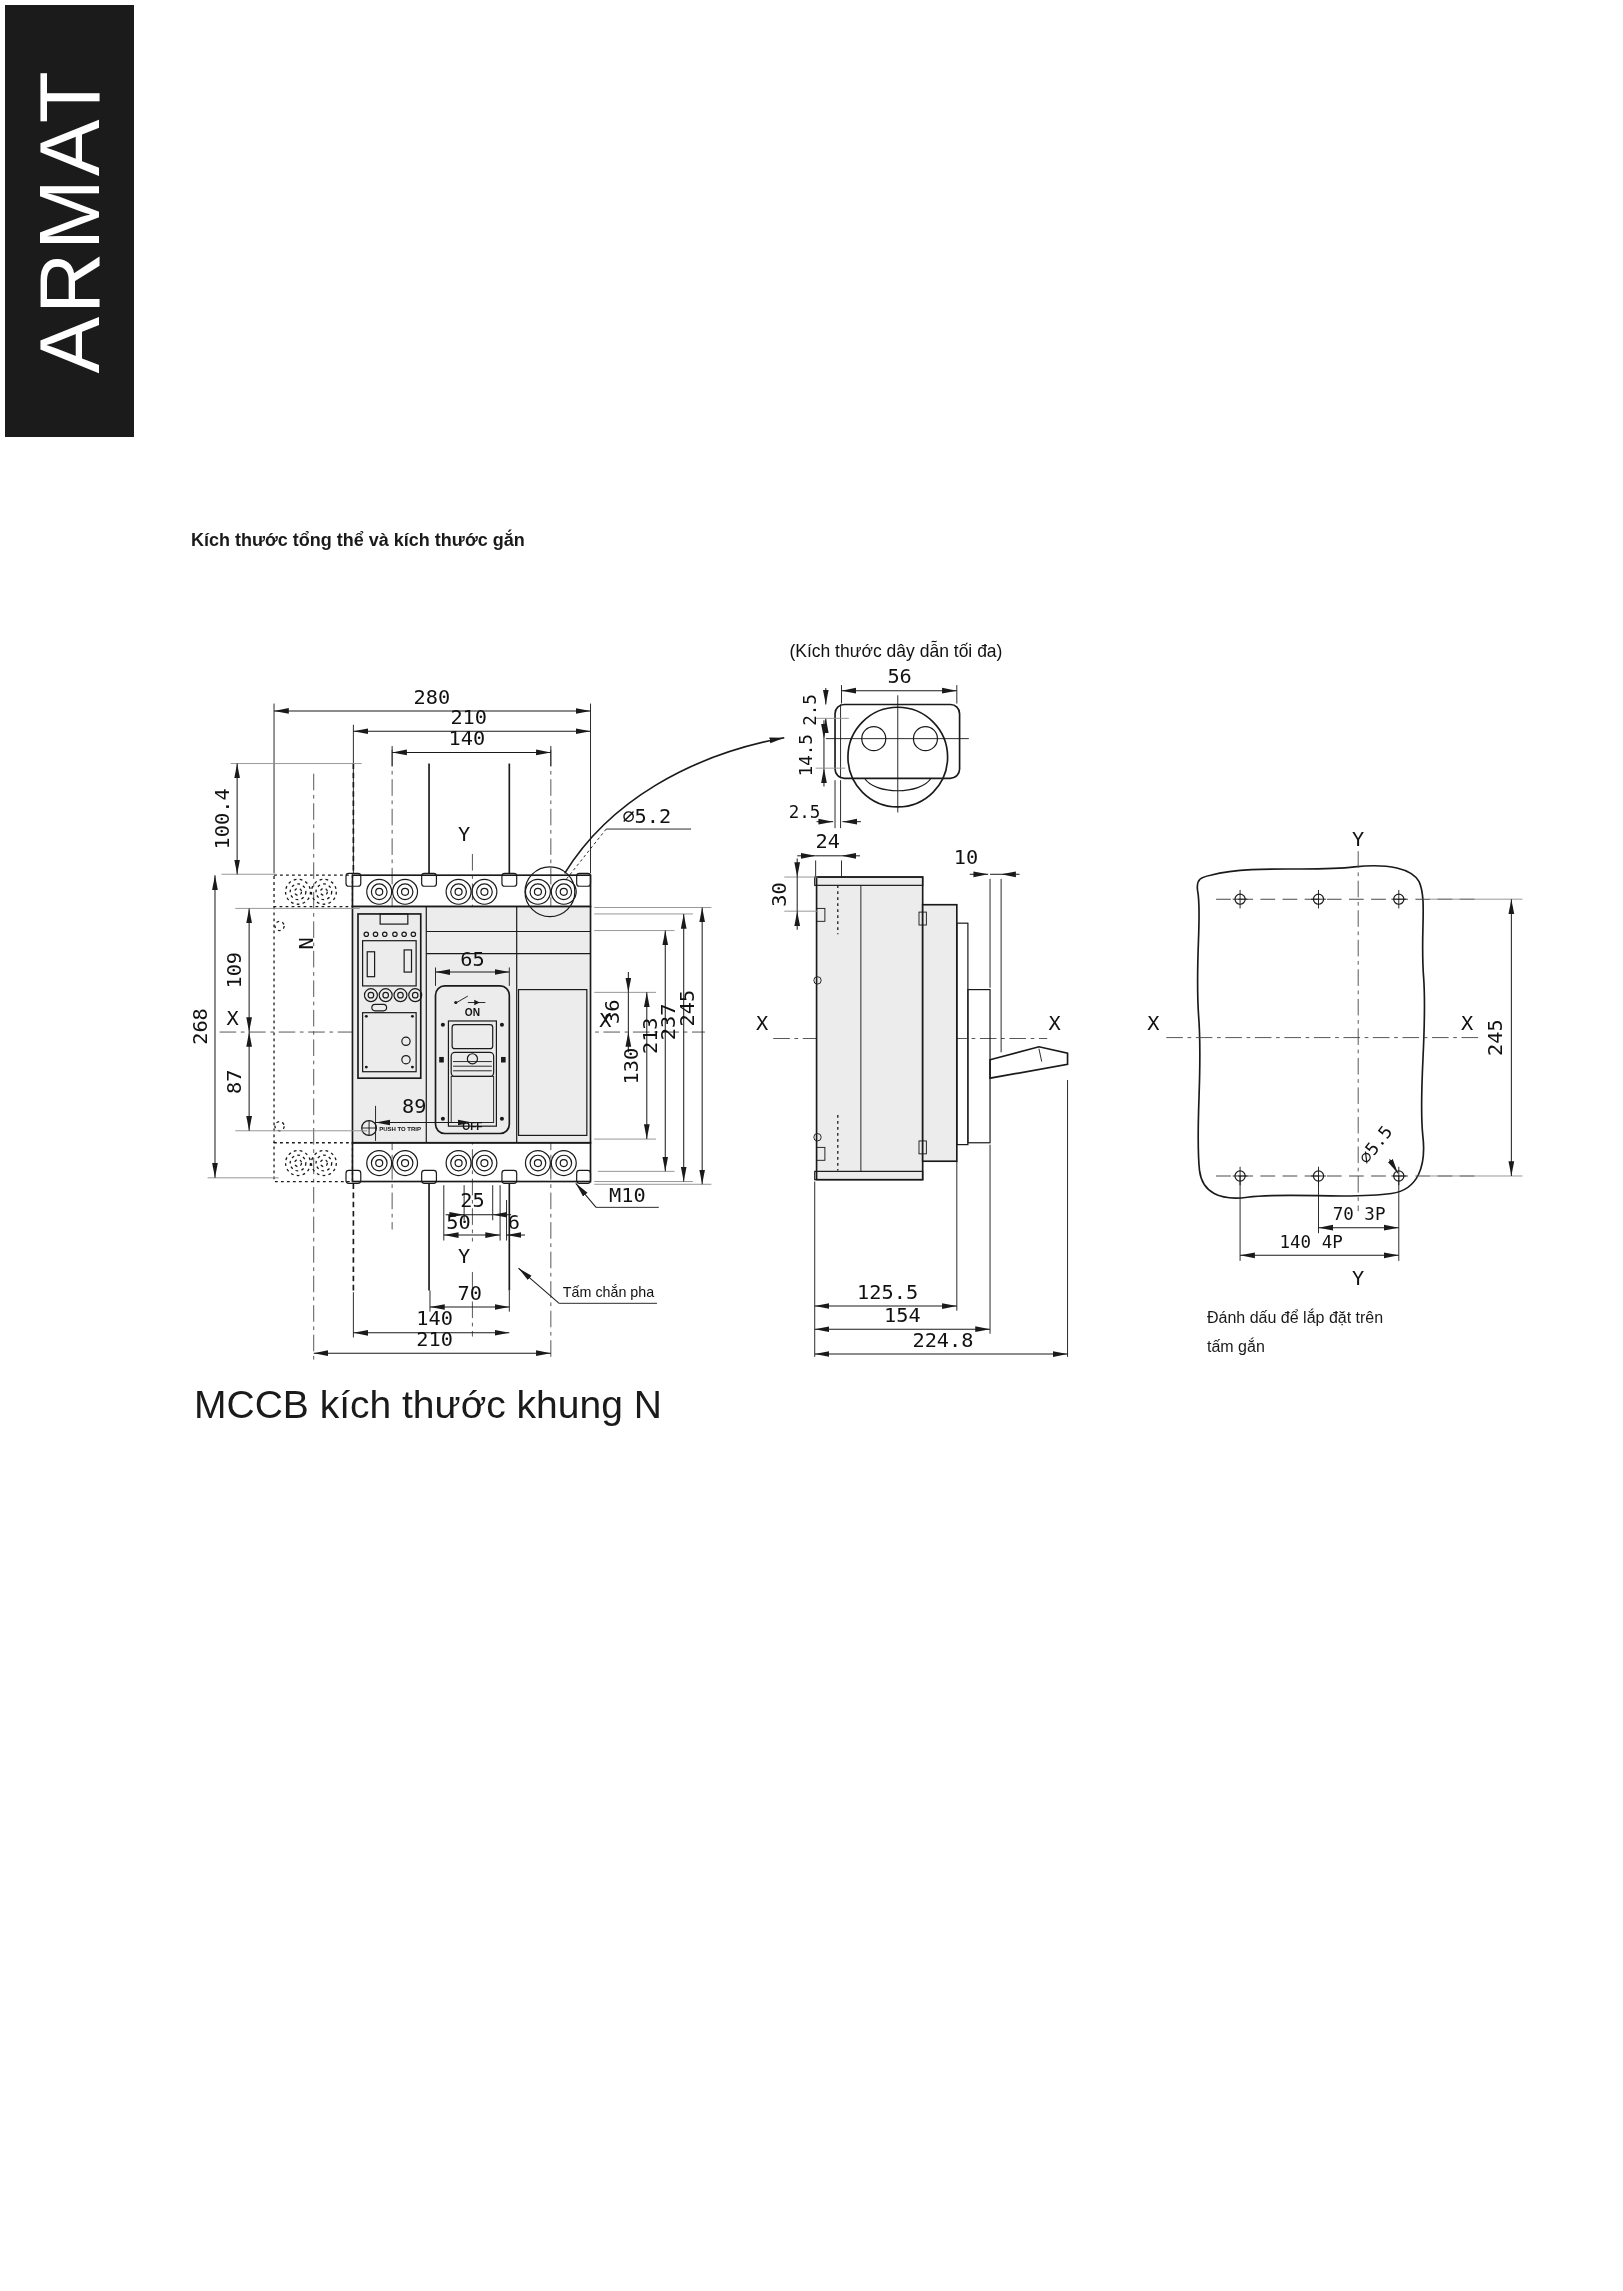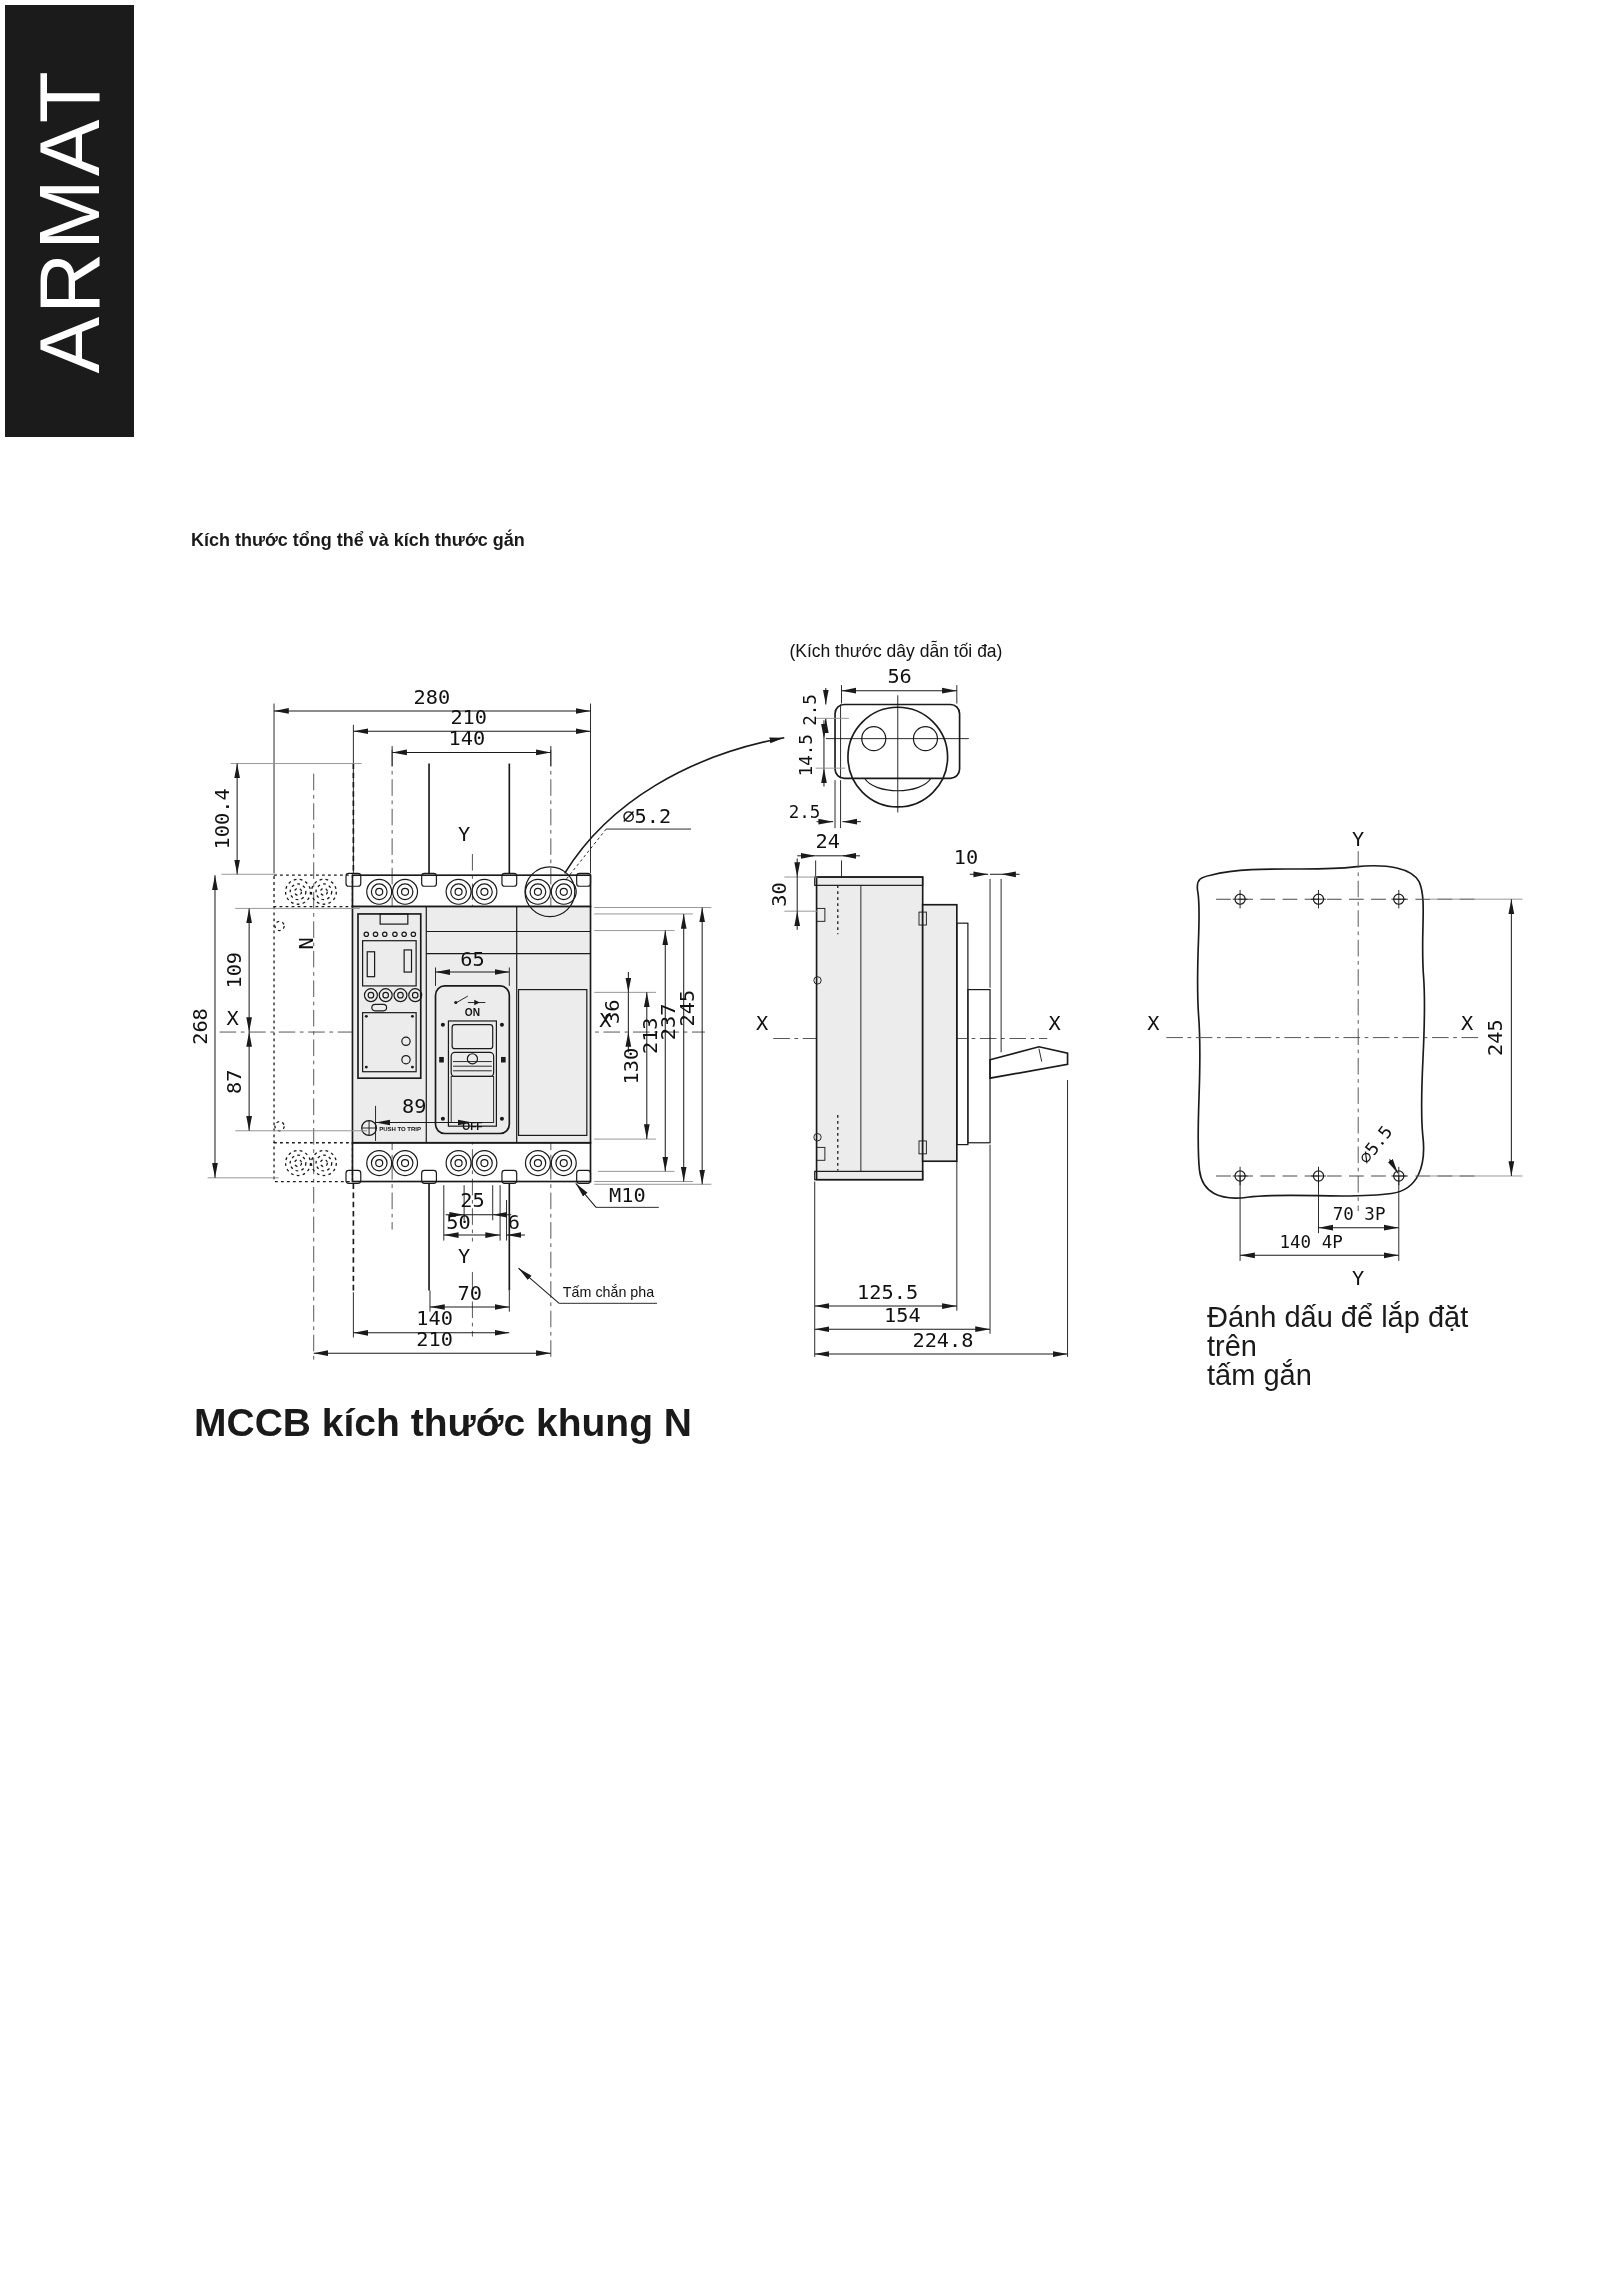--- a/index.html
+++ b/index.html
@@ -1,21 +1,21 @@
 <!DOCTYPE html>
 <html style="font-size:14.8px"><head>
 <meta charset="utf-8">
 <style>
   html,body{margin:0;padding:0;background:#fff;}
   body{width:1623px;height:2292px;position:relative;font-family:"Liberation Sans","DejaVu Sans",sans-serif;color:#1a1a1a;}
   .banner{position:absolute;left:4.6px;top:4.6px;width:129px;height:432px;background:#1b1b1b;display:flex;align-items:center;justify-content:center;}
   .banner span{transform:rotate(-90deg);color:#fff;font-size:85px;font-weight:400;letter-spacing:2.8px;white-space:nowrap;}
   .page-title{position:absolute;left:191px;top:530px;font-size:18px;font-weight:bold;white-space:nowrap;}
-  .drawing-caption{position:absolute;left:194px;top:1383px;font-size:39px;font-weight:700;white-space:nowrap;margin-top:18px;}
-  .plate-caption{position:absolute;left:1207px;top:1303px;font-size:29px;line-height:29px;width:295px;}
+  .drawing-caption{position:absolute;left:194px;top:1383px;font-size:39px;font-weight:400;white-space:nowrap;}
+  .plate-caption{position:absolute;left:1207px;top:1303px;font-size:16px;line-height:29px;width:295px;}
   svg{position:absolute;left:0;top:0;}
   .ln{stroke:#1a1a1a;stroke-width:1.8;fill:none;}
   .lnf{stroke:#1a1a1a;stroke-width:1.8;fill:#ececec;}
   .lnt{stroke:#1a1a1a;stroke-width:1.3;fill:none;}
   .dim{stroke:#1a1a1a;stroke-width:1.1;fill:none;}
   .ext{stroke:#1a1a1a;stroke-width:1;fill:none;}
   .gray{stroke:#8f8f8f;stroke-width:1;fill:none;}
   .cl{stroke:#4a4a4a;stroke-width:1;fill:none;stroke-dasharray:18 5 4 5;}
   .dotted{stroke:#1a1a1a;stroke-width:1.4;fill:none;stroke-dasharray:3 3.5;}
   .dashrow{stroke:#4a4a4a;stroke-width:1.1;fill:none;stroke-dasharray:16 8;}

